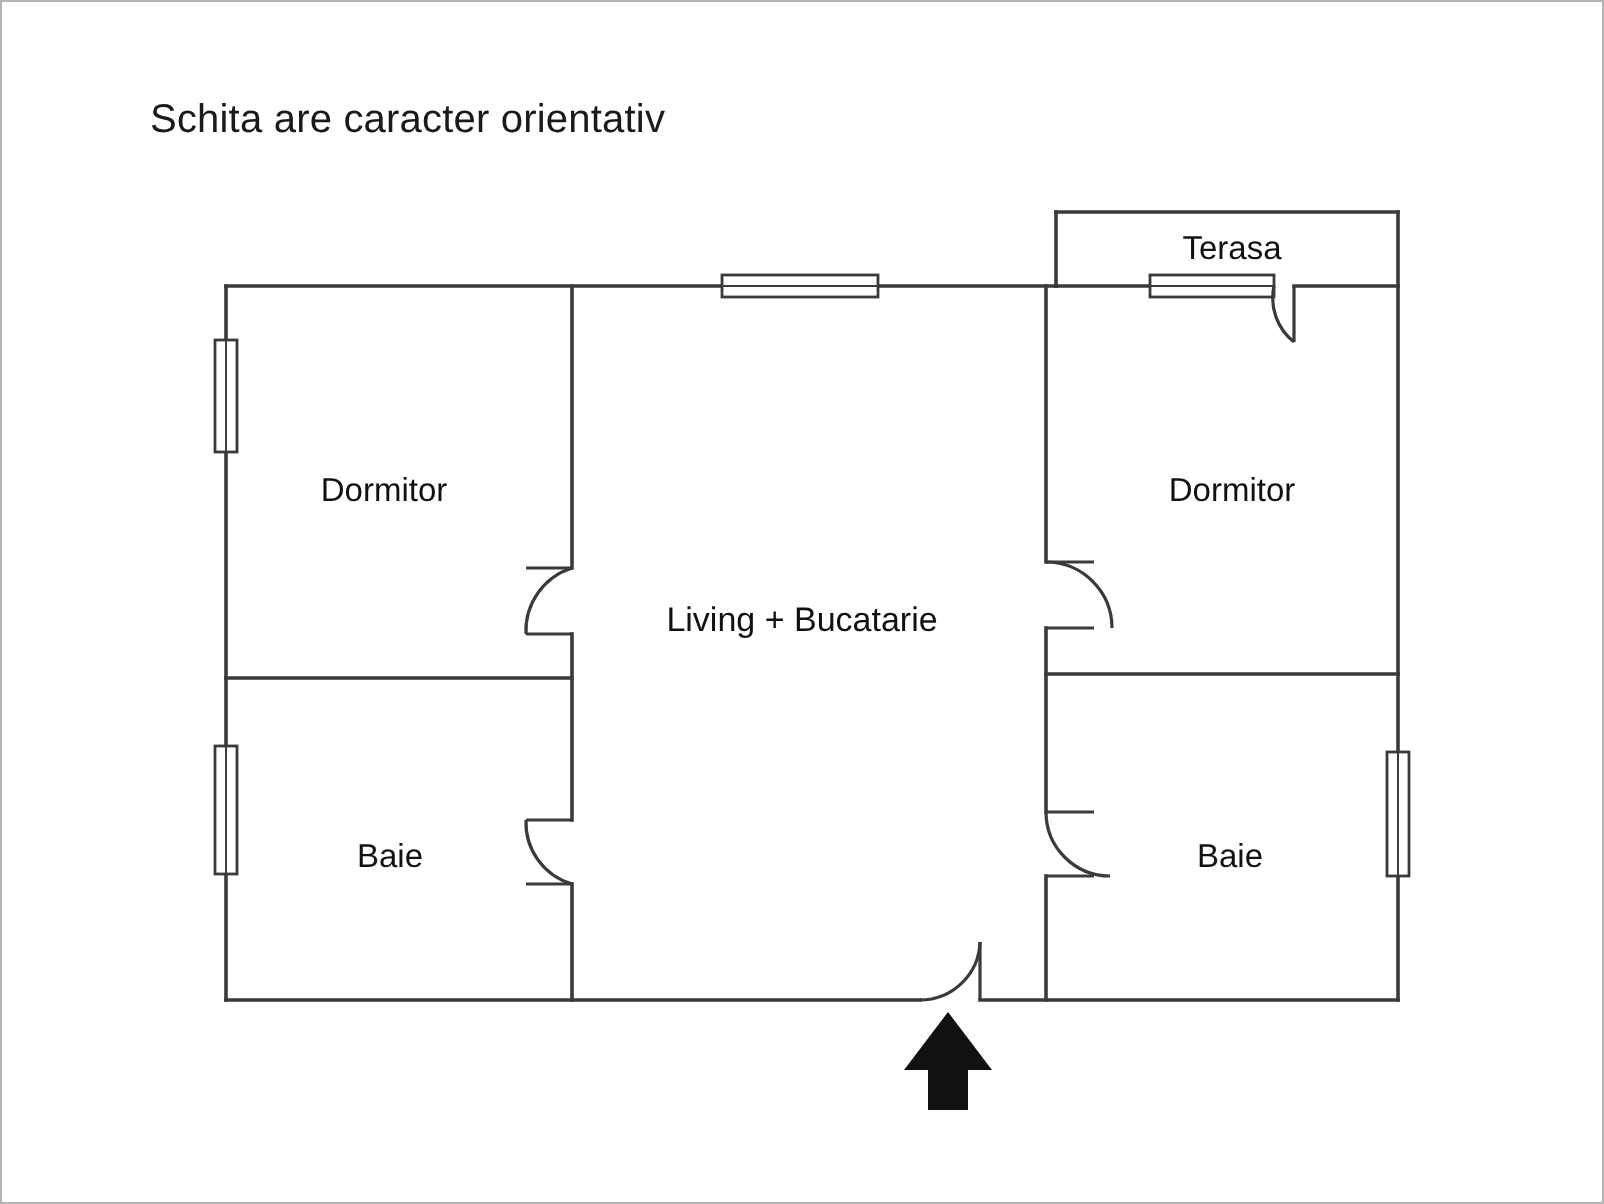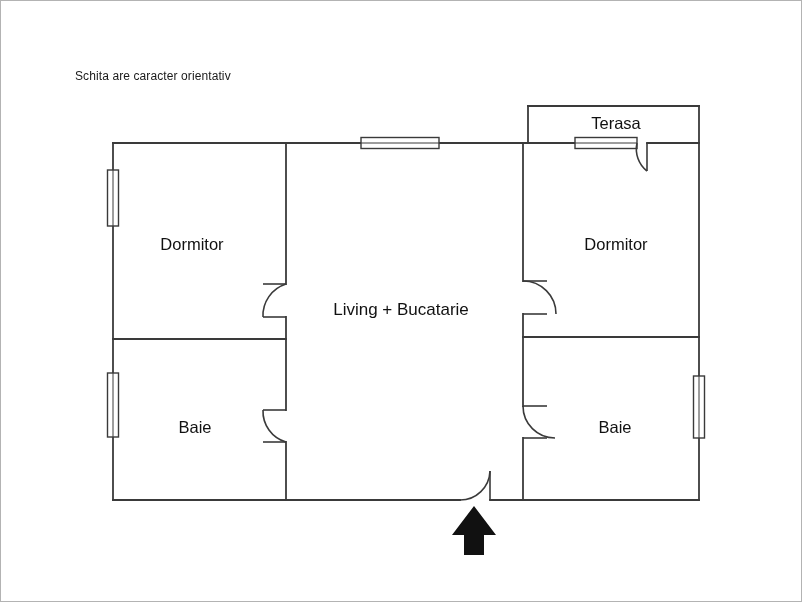--- a/index.html
+++ b/index.html
@@ -17,22 +17,22 @@
     position: relative;
     width: 802px;
     height: 602px;
     background: #ffffff;
     box-sizing: border-box;
     border: 1px solid #b3b3b3;
   }
   #note-text {
     position: absolute;
     left: 74px;
-    top: 68px;
-    font-size: 12px;
+    top: 48px;
+    font-size: 20px;
     color: #1a1a1a;
     letter-spacing: 0.1px;
     white-space: nowrap;
   }
   #plan-svg {
     position: absolute;
     left: 0;
     top: 0;
     width: 802px;
     height: 602px;

